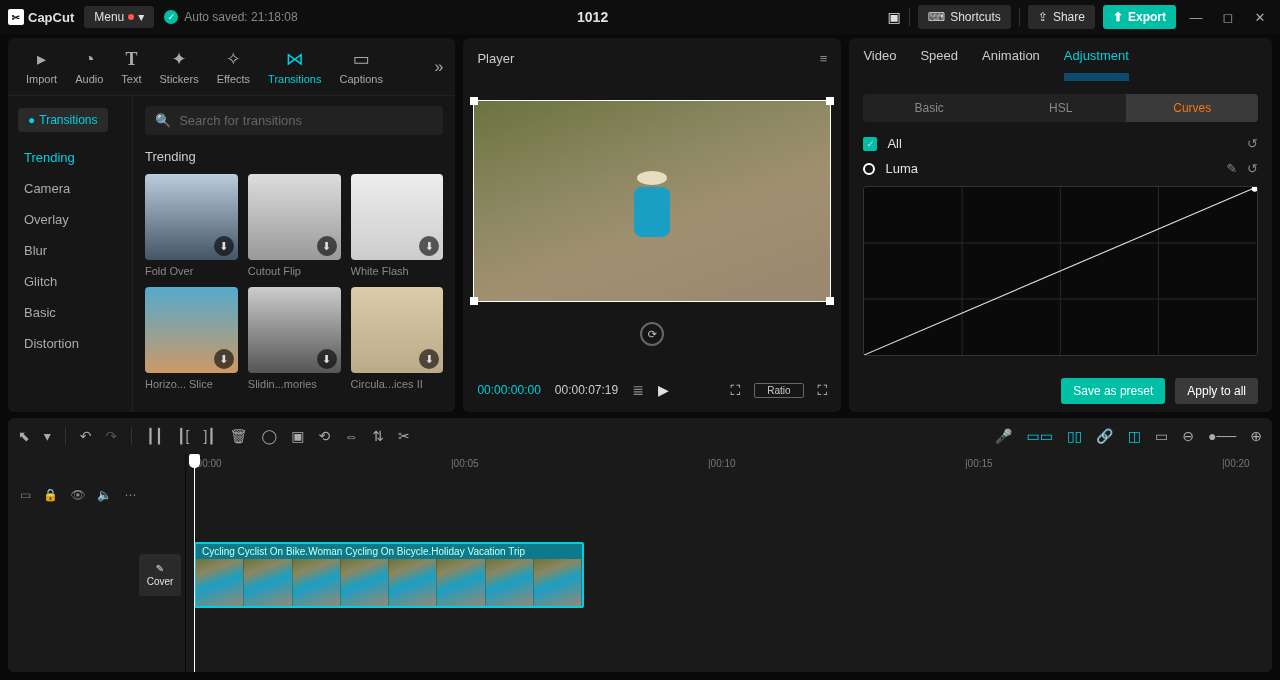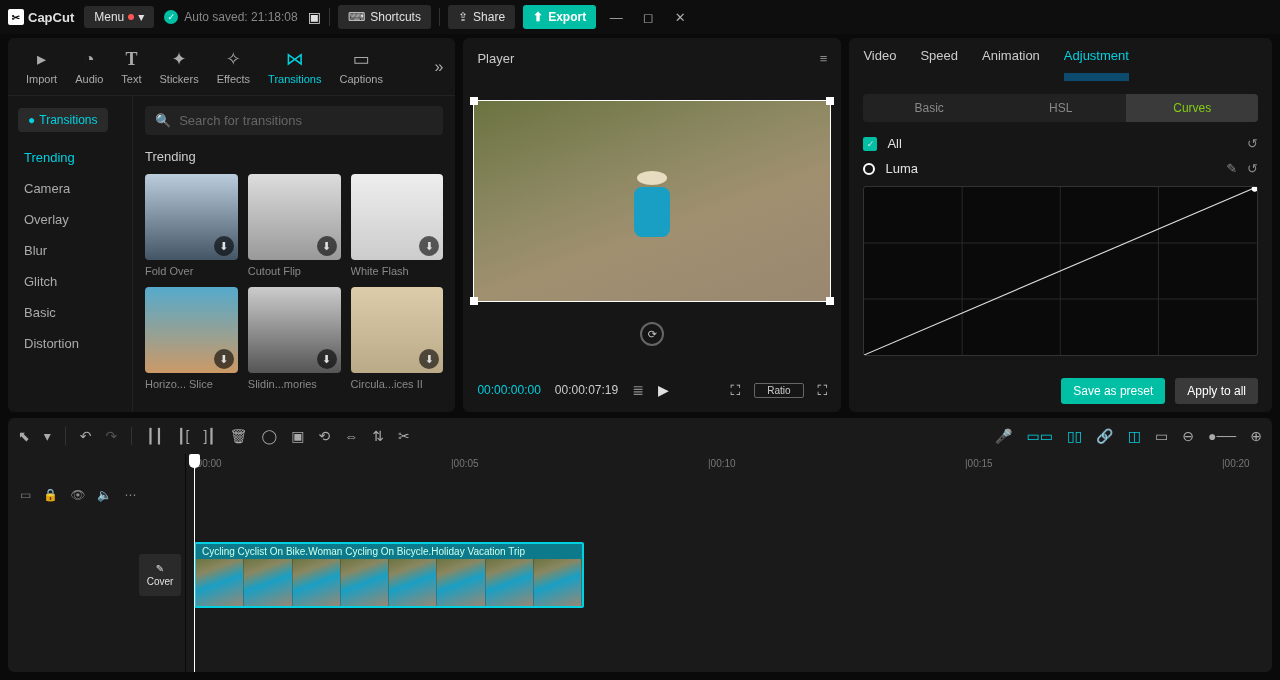--- a/index.html
+++ b/index.html
@@ -65,21 +65,21 @@
 .ratio-box { border: 1px solid #666; padding: 1px 12px; font-size: 10px; border-radius: 2px; }
 
 
 .right-panel { width: 425px; }
 .rp-tabs { display: flex; padding: 10px 14px 0 14px; gap: 24px; font-size: 13px; border-bottom: 1px solid transparent; }
 .rp-tab { padding-bottom: 10px; color: #ccc; cursor: pointer; }
 .rp-tab.active { color: #00d0e0; border-bottom: 8px solid #0c4a6e; }
 .rp-body { flex: 1; padding: 12px 14px; display: flex; flex-direction: column; }
 .subtabs { display: flex; background: #222; border-radius: 4px; overflow: hidden; margin-bottom: 14px; }
 .subtab { flex: 1; text-align: center; padding: 7px 0; color: #888; cursor: pointer; font-size: 12px; }
-.subtab.active { background: #3a3a3a; color: #84cc16; }
+.subtab.active { background: #3a3a3a; color: #f97316; }
 .curve-row { display: flex; align-items: center; gap: 10px; margin-bottom: 10px; font-size: 13px; }
 .chk { width: 14px; height: 14px; background: #00bfa5; border-radius: 2px; display: flex; align-items: center; justify-content: center; font-size: 9px; }
 .radio { width: 12px; height: 12px; border: 2px solid #fff; border-radius: 50%; }
 .row-icons { margin-left: auto; display: flex; gap: 10px; color: #888; }
 .curves-box { flex: 1; background: #0a0a0a; border: 1px solid #333; position: relative; border-radius: 3px; min-height: 170px; }
 .curves-box svg { width: 100%; height: 100%; position: absolute; }
 .rp-foot { display: flex; gap: 10px; padding: 10px 14px; justify-content: flex-end; }
 .btn { padding: 6px 12px; border-radius: 3px; font-size: 12px; cursor: pointer; }
 .btn-primary { background: #00bfa5; color: #fff; }
 .btn-secondary { background: #3a3a3a; color: #fff; }
@@ -117,20 +117,21 @@
   </div>
   <div class="menu-btn">
     <span>Menu</span>
     <span class="menu-dot"></span>
     <span>▾</span>
   </div>
   <div class="autosave">
     <span class="autosave-check">✓</span>
     <span>Auto saved: 21:18:08</span>
   </div>
+  <div class="title-center">1012</div>
   <div class="title-right">
     <span class="tool-ic">▣</span>
     <span class="tb-sep"></span>
     <div class="tb-btn">
       <span>⌨</span>
       <span>Shortcuts</span>
     </div>
     <span class="tb-sep"></span>
     <div class="tb-btn">
       <span>⇪</span>

